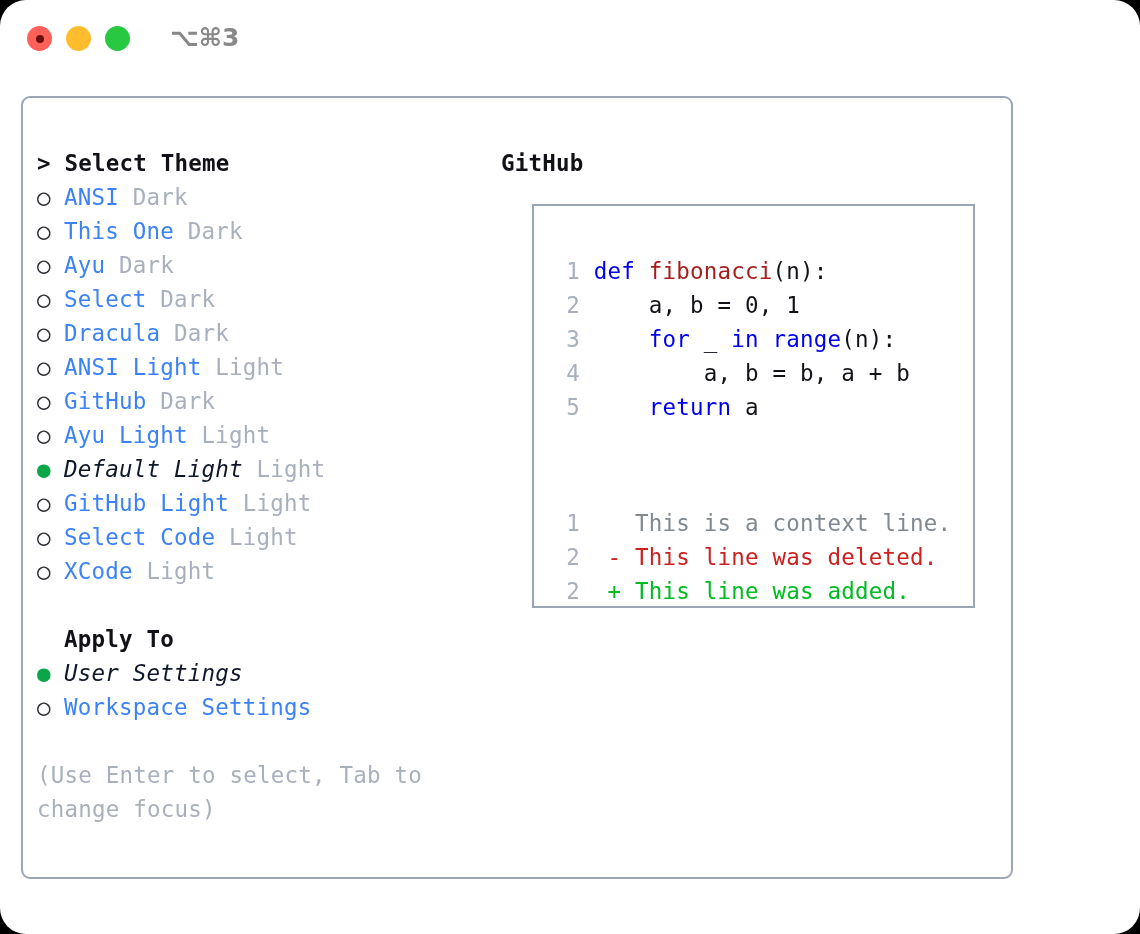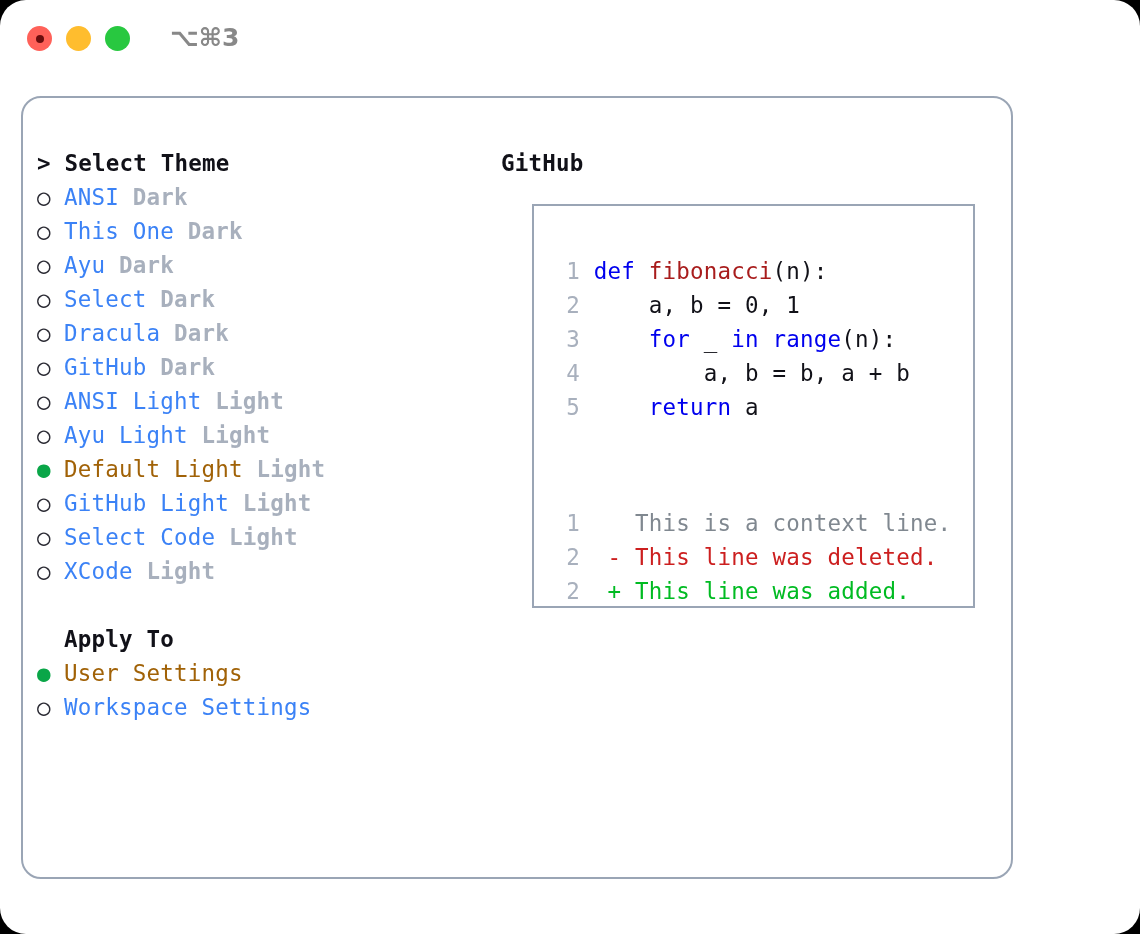--- a/index.html
+++ b/index.html
@@ -69,21 +69,21 @@
   }
 
   
   .panel {
     position: absolute;
     left: 21px;
     top: 96px;
     width: 992px;
     height: 783px;
     border: 2px solid #9aa5b5;
-    border-radius: 20px;
+    border-radius: 9px;
     box-sizing: border-box;
     background: #ffffff;
   }
 
   
   .col-left {
     position: absolute;
     left: 14px;
     top: 48px;
     width: 460px;
@@ -113,25 +113,24 @@
     white-space: pre;
     color: #2a2a33;
     letter-spacing: 0.2px;
   }
   .bullet {
     display: inline-block;
     width: 27px;
     color: #2a2a33;
   }
   .opt.selected .bullet { color: #0aa648; }
-  .opt.selected .opt-label { color: #a16207; }
+  .opt.selected .opt-label { color: #0f172a; font-style: italic; }
   .opt-label { color: #3b82f6; }
   .opt-tag {
     color: #a8b0bd;
-    font-weight: bold;
   }
 
   .spacer-block { height: 34px; }
 
   .hint {
     margin-top: 34px;
     font-size: 22.5px;
     line-height: 34px;
     color: #a8b0bd;
     white-space: pre-wrap;
@@ -202,38 +201,39 @@
     <div class="col-left">
 
       <div class="heading">&gt; Select Theme</div>
 
       <div id="theme-list">
           <div class="opt"><span class="bullet">○</span><span class="opt-label">ANSI</span><span class="opt-tag"> Dark</span></div>
           <div class="opt"><span class="bullet">○</span><span class="opt-label">This One</span><span class="opt-tag"> Dark</span></div>
           <div class="opt"><span class="bullet">○</span><span class="opt-label">Ayu</span><span class="opt-tag"> Dark</span></div>
           <div class="opt"><span class="bullet">○</span><span class="opt-label">Select</span><span class="opt-tag"> Dark</span></div>
           <div class="opt"><span class="bullet">○</span><span class="opt-label">Dracula</span><span class="opt-tag"> Dark</span></div>
+          <div class="opt"><span class="bullet">○</span><span class="opt-label">ANSI Light</span><span class="opt-tag"> Light</span></div>
           <div class="opt"><span class="bullet">○</span><span class="opt-label">GitHub</span><span class="opt-tag"> Dark</span></div>
-          <div class="opt"><span class="bullet">○</span><span class="opt-label">ANSI Light</span><span class="opt-tag"> Light</span></div>
           <div class="opt"><span class="bullet">○</span><span class="opt-label">Ayu Light</span><span class="opt-tag"> Light</span></div>
           <div class="opt selected"><span class="bullet">●</span><span class="opt-label">Default Light</span><span class="opt-tag"> Light</span></div>
           <div class="opt"><span class="bullet">○</span><span class="opt-label">GitHub Light</span><span class="opt-tag"> Light</span></div>
           <div class="opt"><span class="bullet">○</span><span class="opt-label">Select Code</span><span class="opt-tag"> Light</span></div>
           <div class="opt"><span class="bullet">○</span><span class="opt-label">XCode</span><span class="opt-tag"> Light</span></div>
         </div>
 
       <div class="spacer-block"></div>
 
       <div class="heading heading-indent">Apply To</div>
 
       <div id="apply-list">
           <div class="opt selected"><span class="bullet">●</span><span class="opt-label">User Settings</span></div>
           <div class="opt"><span class="bullet">○</span><span class="opt-label">Workspace Settings</span></div>
         </div>
 
+      <div class="hint">(Use Enter to select, Tab to change focus)</div>
     </div>
 
     <div class="col-right">
 
       <div class="heading">GitHub</div>
 
       <div class="preview-box">
         <div class="code" id="code-block"><div class="code-line"><span class="ln">1</span><span> </span><span class="tok-kw">def </span><span class="tok-fn">fibonacci</span><span class="tok-txt">(n):</span></div><div class="code-line"><span class="ln">2</span><span> </span><span class="tok-txt">    a, b = 0, 1</span></div><div class="code-line"><span class="ln">3</span><span> </span><span class="tok-txt">    </span><span class="tok-kw">for</span><span class="tok-txt"> _ </span><span class="tok-kw">in</span><span class="tok-txt"> </span><span class="tok-kw">range</span><span class="tok-txt">(n):</span></div><div class="code-line"><span class="ln">4</span><span> </span><span class="tok-txt">        a, b = b, a + b</span></div><div class="code-line"><span class="ln">5</span><span> </span><span class="tok-txt">    </span><span class="tok-kw">return</span><span class="tok-txt"> a</span></div></div>
         <div class="diff" id="diff-block"><div class="code-line"><span class="ln">1</span><span class="diff-ctx">   </span><span class="diff-ctx"> This is a context line.</span></div><div class="code-line"><span class="ln">2</span><span class="diff-del">  -</span><span class="diff-del"> This line was deleted.</span></div><div class="code-line"><span class="ln">2</span><span class="diff-add">  +</span><span class="diff-add"> This line was added.</span></div></div>
       </div>

